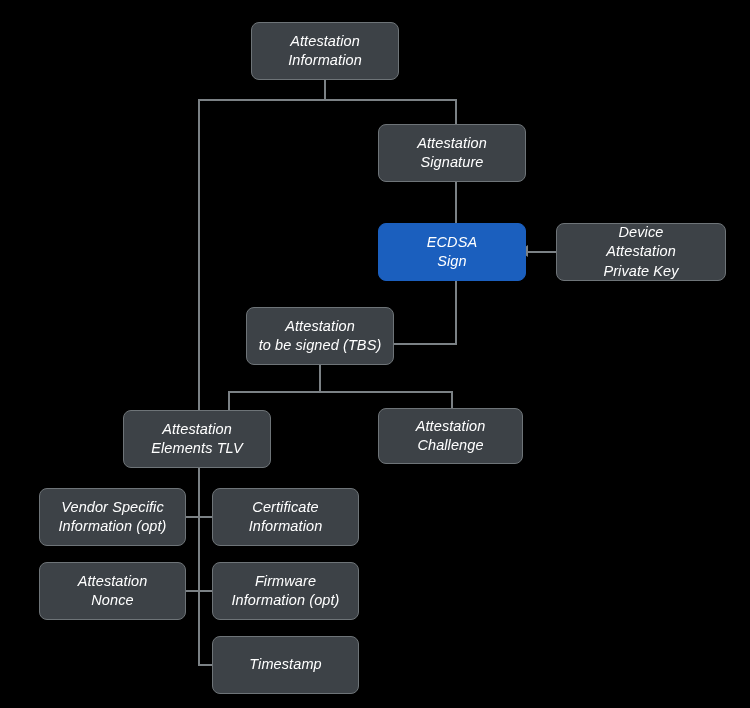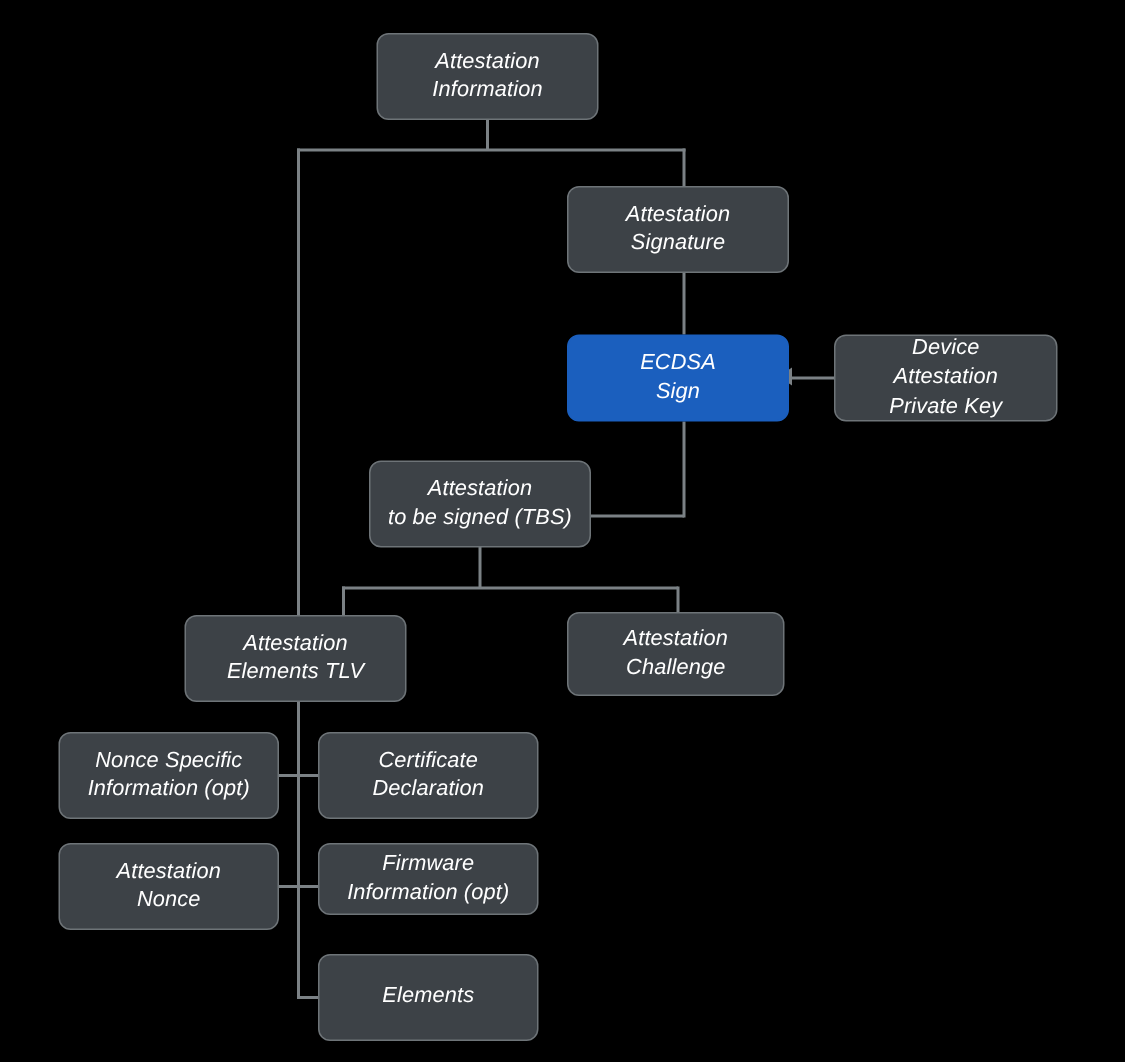--- a/index.html
+++ b/index.html
@@ -105,21 +105,21 @@
   <div class="node" style="left:378px; top:124px; width:148px; height:58px;">
     <span class="label">Attestation
 Signature</span>
   </div>
 
   <div class="node accent" style="left:378px; top:223px; width:148px; height:58px;text-align:center;">
     <span class="label">ECDSA
 Sign</span>
   </div>
 
-  <div class="node" style="left:556px; top:223px; width:149px; height:58px;">
+  <div class="node" style="left:556px; top:223px; width:170px; height:58px;">
     <span class="label">Device
 Attestation
 Private Key</span>
   </div>
 
   <div class="node" style="left:246px; top:307px; width:148px; height:58px;">
     <span class="label">Attestation
 to be signed (TBS)</span>
   </div>
 
@@ -127,36 +127,36 @@
     <span class="label">Attestation
 Elements TLV</span>
   </div>
 
   <div class="node" style="left:378px; top:408px; width:145px; height:56px;">
     <span class="label">Attestation
 Challenge</span>
   </div>
 
   <div class="node" style="left:39px; top:488px; width:147px; height:58px;">
-    <span class="label">Nonce Specific
+    <span class="label">Vendor Specific
 Information (opt)</span>
   </div>
 
   <div class="node" style="left:212px; top:488px; width:147px; height:58px;">
     <span class="label">Certificate
-Declaration</span>
+Information</span>
   </div>
 
   <div class="node" style="left:39px; top:562px; width:147px; height:58px;">
     <span class="label">Attestation
 Nonce</span>
   </div>
 
-  <div class="node" style="left:212px; top:562px; width:147px; height:48px;">
+  <div class="node" style="left:212px; top:562px; width:147px; height:58px;">
     <span class="label">Firmware
 Information (opt)</span>
   </div>
 
   <div class="node" style="left:212px; top:636px; width:147px; height:58px;">
-    <span class="label">Elements</span>
+    <span class="label">Timestamp</span>
   </div>
 
 </div>
 
 </body></html>

